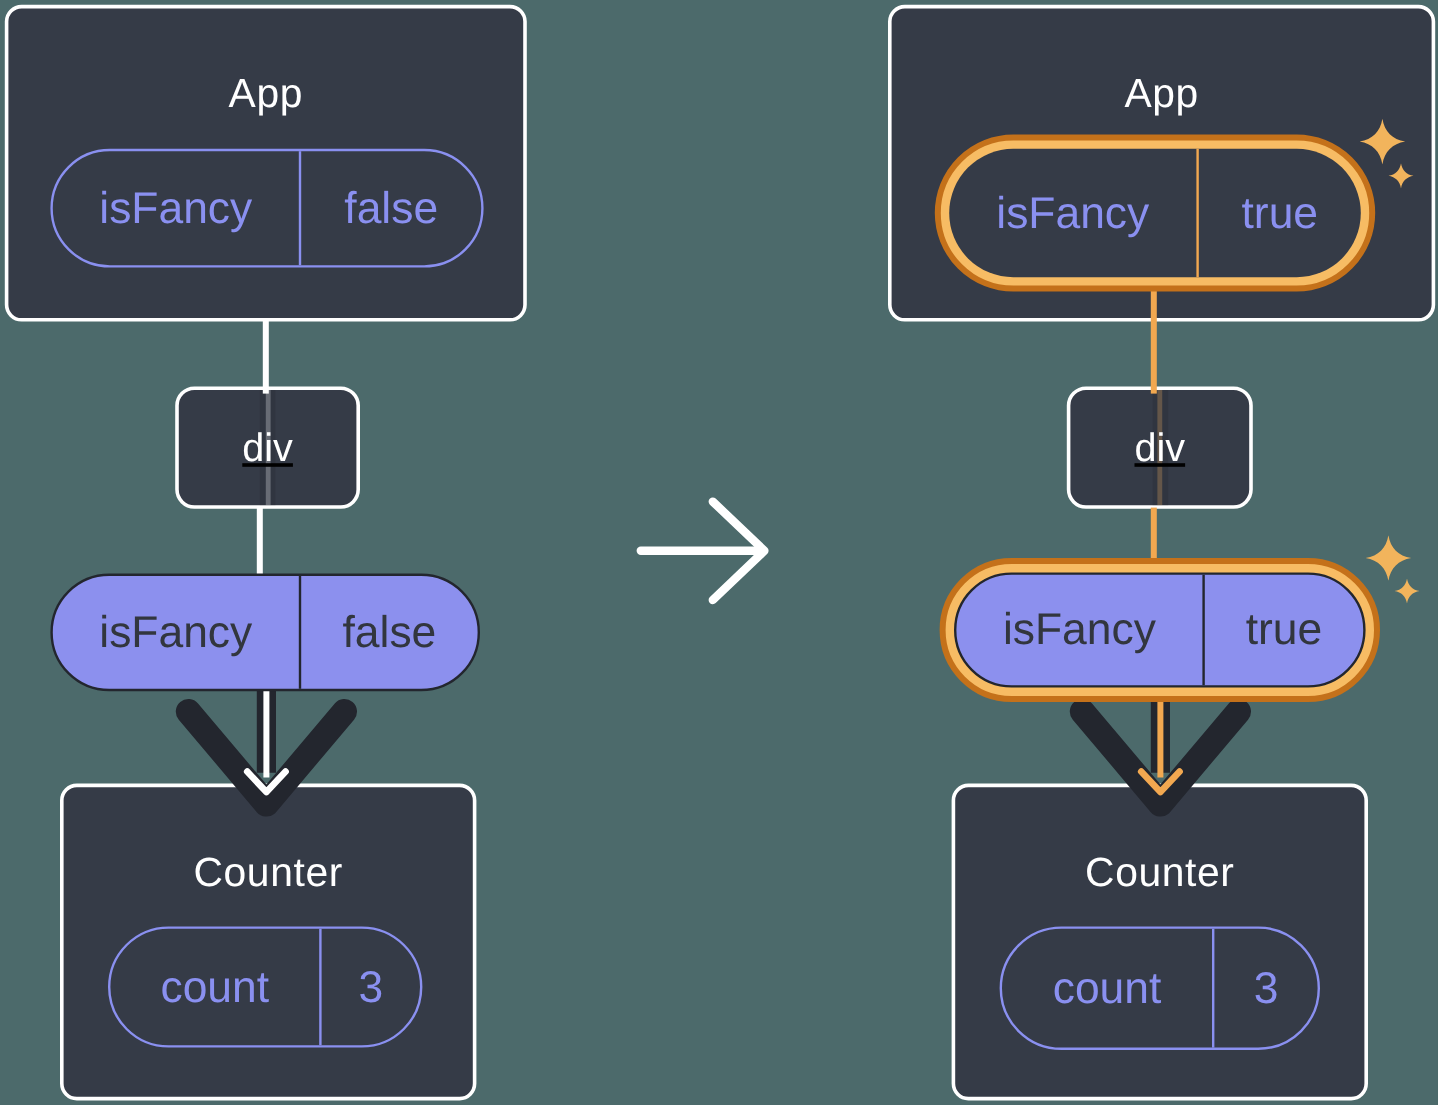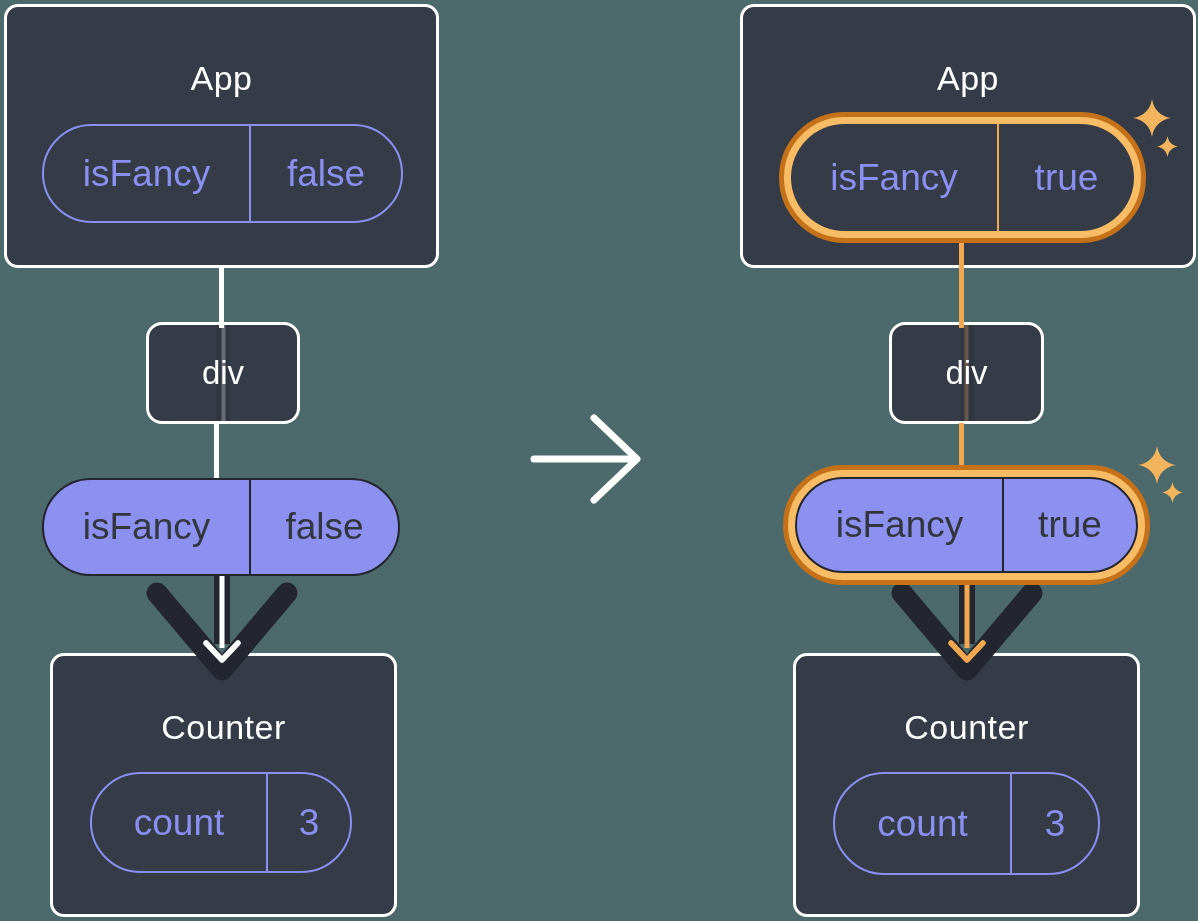--- a/index.html
+++ b/index.html
@@ -14,21 +14,21 @@
     font-family:"Liberation Sans", sans-serif; overflow:hidden;
   }
   .box{
     position:absolute; box-sizing:border-box; background:var(--box);
     border:3.5px solid var(--white); border-radius:14px; z-index:1;
   }
   .box .title{
     position:absolute; left:0; right:0; top:52px; text-align:center;
     color:var(--white); font-size:34px; font-weight:500; letter-spacing:.5px;
   }
-  .div-box{border-radius:16px; display:flex; align-items:center; justify-content:center;}
+  .div-box{border-radius:16px; display:flex; align-items:center; justify-content:center;text-decoration:underline;}
   .div-box .label{position:relative; z-index:2; color:var(--white); font-size:33px; font-weight:500;}
   .through{
     position:absolute; top:0; bottom:0; left:50%; transform:translateX(-50%);
     width:13px; background:var(--arrowDark); opacity:.25; z-index:1;
     display:flex; justify-content:center;
   }
   .through i{display:block; width:4px; height:100%;}
   .core-white{background:var(--white);} .core-orange{background:var(--orangeCore);}
   .shaft{
     position:absolute; box-sizing:border-box; background:var(--arrowDark);

